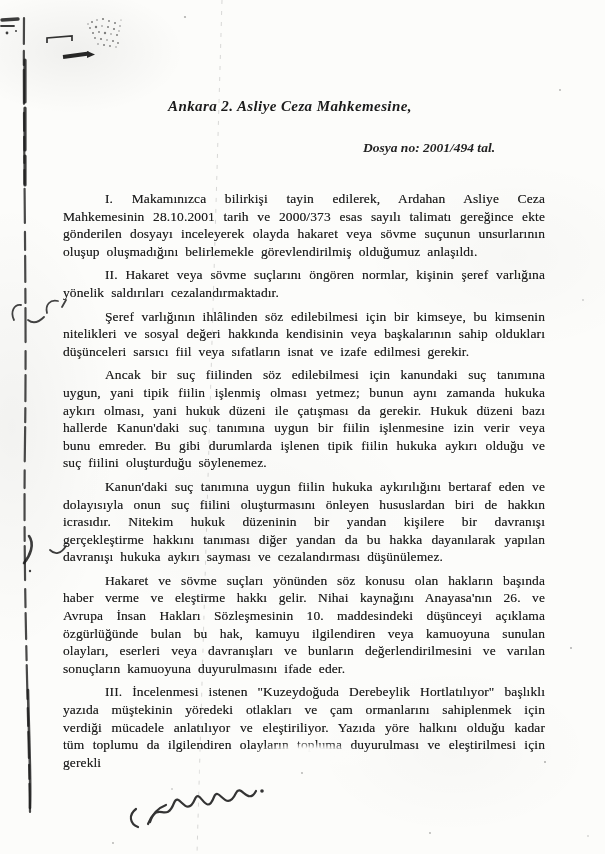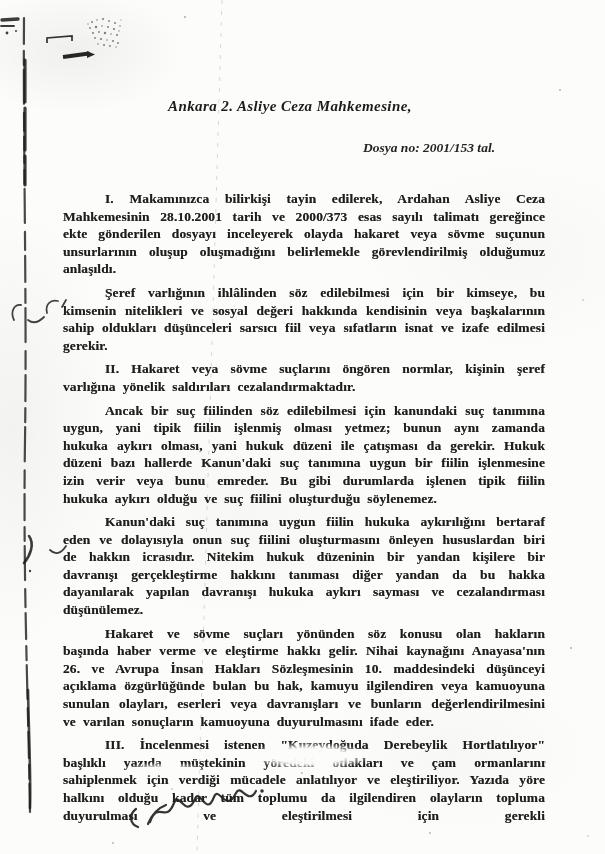--- a/index.html
+++ b/index.html
@@ -31,21 +31,21 @@
     position:absolute;left:363px;top:140px;
     font-size:13.5px;font-weight:bold;font-style:italic;
     color:#222;
   }
   .doc-body{
     position:absolute;left:63px;top:190px;width:482px;
   }
   .doc-body p{
     margin:0 0 6px 0;
     font-size:13.5px;line-height:17.6px;
-    font-weight:bold;
+    font-weight:normal;
     text-align:justify;
     text-indent:42px;
     word-spacing:3.5px;
     letter-spacing:0.1px;
     color:#1e1e1e;
     text-shadow:0 0 0.4px rgba(20,20,20,0.55);
   }
   .doc-body p.cut{ text-align-last:justify; }
   .artifacts{
     position:absolute;left:0;top:0;width:605px;height:854px;
@@ -61,26 +61,26 @@
     background:radial-gradient(closest-side, rgba(252,252,250,0.75) 45%, rgba(252,252,250,0));
     z-index:6;pointer-events:none;
   }
 </style>
 </head>
 <body>
 
 <div class="page">
 
   <div class="recipient">Ankara 2. Asliye Ceza Mahkemesine,</div>
-  <div class="caseno">Dosya no: 2001/153 tal.</div>
+  <div class="caseno">Dosya no: 2001/494 tal.</div>
 
   <div class="doc-body">
     <p>I. Makamınızca bilirkişi tayin edilerek, Ardahan Asliye Ceza Mahkemesinin 28.10.2001 tarih ve 2000/373 esas sayılı talimatı gereğince ekte gönderilen dosyayı inceleyerek olayda hakaret veya sövme suçunun unsurlarının oluşup oluşmadığını belirlemekle görevlendirilmiş olduğumuz anlaşıldı.</p>
+    <p>II. Hakaret veya sövme suçlarını öngören normlar, kişinin şeref varlığına yönelik saldırıları cezalandırmaktadır.</p>
     <p>Şeref varlığının ihlâlinden söz edilebilmesi için bir kimseye, bu kimsenin nitelikleri ve sosyal değeri hakkında kendisinin veya başkalarının sahip oldukları düşünceleri sarsıcı fiil veya sıfatların isnat ve izafe edilmesi gerekir.</p>
-    <p>II. Hakaret veya sövme suçlarını öngören normlar, kişinin şeref varlığına yönelik saldırıları cezalandırmaktadır.</p>
     <p>Ancak bir suç fiilinden söz edilebilmesi için kanundaki suç tanımına uygun, yani tipik fiilin işlenmiş olması yetmez; bunun aynı zamanda hukuka aykırı olması, yani hukuk düzeni ile çatışması da gerekir. Hukuk düzeni bazı hallerde Kanun'daki suç tanımına uygun bir fiilin işlenmesine izin verir veya bunu emreder. Bu gibi durumlarda işlenen tipik fiilin hukuka aykırı olduğu ve suç fiilini oluşturduğu söylenemez.</p>
     <p>Kanun'daki suç tanımına uygun fiilin hukuka aykırılığını bertaraf eden ve dolayısıyla onun suç fiilini oluşturmasını önleyen hususlardan biri de hakkın icrasıdır. Nitekim hukuk düzeninin bir yandan kişilere bir davranışı gerçekleştirme hakkını tanıması diğer yandan da bu hakka dayanılarak yapılan davranışı hukuka aykırı sayması ve cezalandırması düşünülemez.</p>
     <p>Hakaret ve sövme suçları yönünden söz konusu olan hakların başında haber verme ve eleştirme hakkı gelir. Nihai kaynağını Anayasa'nın 26. ve Avrupa İnsan Hakları Sözleşmesinin 10. maddesindeki düşünceyi açıklama özgürlüğünde bulan bu hak, kamuyu ilgilendiren veya kamuoyuna sunulan olayları, eserleri veya davranışları ve bunların değerlendirilmesini ve varılan sonuçların kamuoyuna duyurulmasını ifade eder.</p>
     <p class="cut">III. İncelenmesi istenen "Kuzeydoğuda Derebeylik Hortlatılıyor" başlıklı yazıda müştekinin yöredeki otlakları ve çam ormanlarını sahiplenmek için verdiği mücadele anlatılıyor ve eleştiriliyor. Yazıda yöre halkını olduğu kadar tüm toplumu da ilgilendiren olayların topluma duyurulması ve eleştirilmesi için gerekli</p>
   </div>
 
   <div class="fade-spot"></div>
   <div class="fade-spot2"></div>
 
   <svg class="artifacts" viewBox="0 0 605 854" xmlns="http://www.w3.org/2000/svg">

